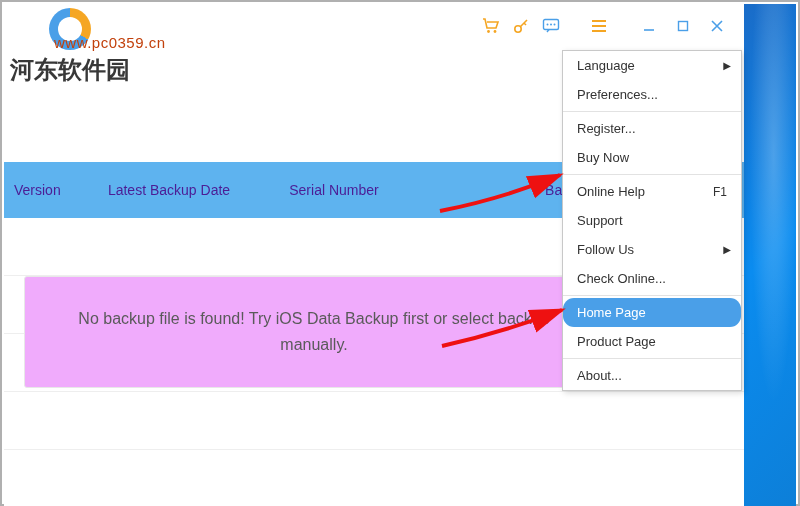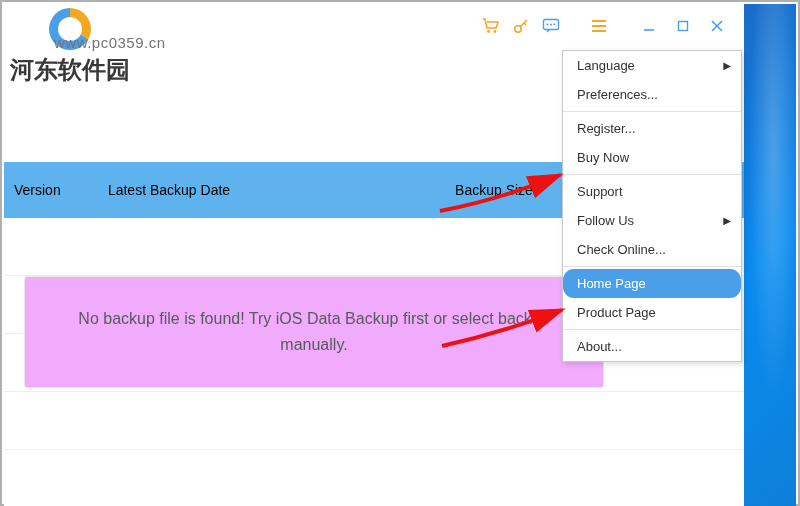--- a/index.html
+++ b/index.html
@@ -11,22 +11,22 @@
 .titlebar { height: 44px; display: flex; align-items: center; justify-content: flex-end; padding: 0 10px; gap: 0; }
 .tbicon { width: 30px; height: 30px; display: flex; align-items: center; justify-content: center; color: #f5a623; font-size: 16px; cursor: pointer; }
 .tbicon.blue { color: #4a9fe8; }
 .tb-spacer { width: 18px; }
 .winbtn { width: 34px; height: 30px; display: flex; align-items: center; justify-content: center; color: #4a9fe8; font-size: 15px; cursor: pointer; }
 .winbtn.close { color: #4a9fe8; font-size: 16px; }
 .logo { position: absolute; left: 6px; top: 4px; display: flex; align-items: center; gap: 4px; flex-direction: column; }
 .logo-badge { width: 42px; height: 42px; border-radius: 50%; background: conic-gradient(#f5a623 0 120deg, #4a9fe8 120deg 360deg); position: relative; }
 .logo-badge::after { content: ""; position: absolute; inset: 9px; border-radius: 50%; background: #fff; }
 .logo-text { font-size: 24px; font-weight: 700; color: #383838; font-family: "SimHei", sans-serif; }
-.logo-url { position: absolute; left: 50px; top: 30px; font-size: 15px; color: #737373; font-family: Arial, sans-serif; letter-spacing: 0.5px; }
-.table-header { position: absolute; top: 158px; left: 0; right: 0; height: 56px; background: #5eb3ef; display: flex; align-items: center; color: #000000; font-size: 14px; }
+.logo-url { position: absolute; left: 50px; top: 30px; font-size: 15px; color: #c2410c; font-family: Arial, sans-serif; letter-spacing: 0.5px; }
+.table-header { position: absolute; top: 158px; left: 0; right: 0; height: 56px; background: #5eb3ef; display: flex; align-items: center; color: #4c1d95; font-size: 14px; }
 .col { padding: 0 10px; }
 .col.c1 { width: 90px; }
 .col.c2 { width: 150px; text-align: center; }
 .col.c3 { width: 180px; text-align: center; }
 .col.c4 { flex: 1; text-align: center; }
 .table-body { position: absolute; top: 214px; left: 0; right: 0; bottom: 0; }
 .row { height: 58px; border-bottom: 1px solid #eee; }
 .message-box { position: absolute; top: 272px; left: 20px; width: 580px; height: 112px; background: #f0abfc; border: 1px solid #e8e8e8; border-radius: 3px; display: flex; align-items: center; justify-content: center; text-align: center; padding: 0 48px; color: #5a5a5a; font-size: 16px; line-height: 1.6; }
 .menu { position: absolute; top: 46px; left: 558px; width: 180px; background: #fff; border: 1px solid #c8c8c8; box-shadow: 2px 2px 6px rgba(0,0,0,0.15); z-index: 10; }
 .menu-item { height: 29px; display: flex; align-items: center; padding: 0 14px; font-size: 13px; color: #333; cursor: pointer; position: relative; }
@@ -94,20 +94,21 @@
       <div class="winbtn close">
         <svg width="14" height="14" viewBox="0 0 14 14">
             <path d="M2 2l10 10M12 2L2 12" stroke="#4a9fe8" stroke-width="1.6"></path>
           </svg>
       </div>
     </div>
 
     <div class="table-header">
       <div class="col c1">Version</div>
       <div class="col c2">Latest Backup Date</div>
+      <div class="col c3">Serial Number</div>
       <div class="col c4">Backup Size</div>
     </div>
 
     <div class="table-body">
       <div class="row"></div>
       <div class="row"></div>
       <div class="row"></div>
       <div class="row"></div>
       <div class="row"></div>
     </div>
@@ -125,20 +126,24 @@
         <span>Preferences...</span>
       </div>
       <div class="menu-sep"></div>
       <div class="menu-item">
         <span>Register...</span>
       </div>
       <div class="menu-item">
         <span>Buy Now</span>
       </div>
       <div class="menu-sep"></div>
+      <div class="menu-item">
+        <span>Online Help</span>
+        <span class="short">F1</span>
+      </div>
       <div class="menu-item">
         <span>Support</span>
       </div>
       <div class="menu-item">
         <span>Follow Us</span>
         <span class="arrow">▶</span>
       </div>
       <div class="menu-item">
         <span>Check Online...</span>
       </div>

